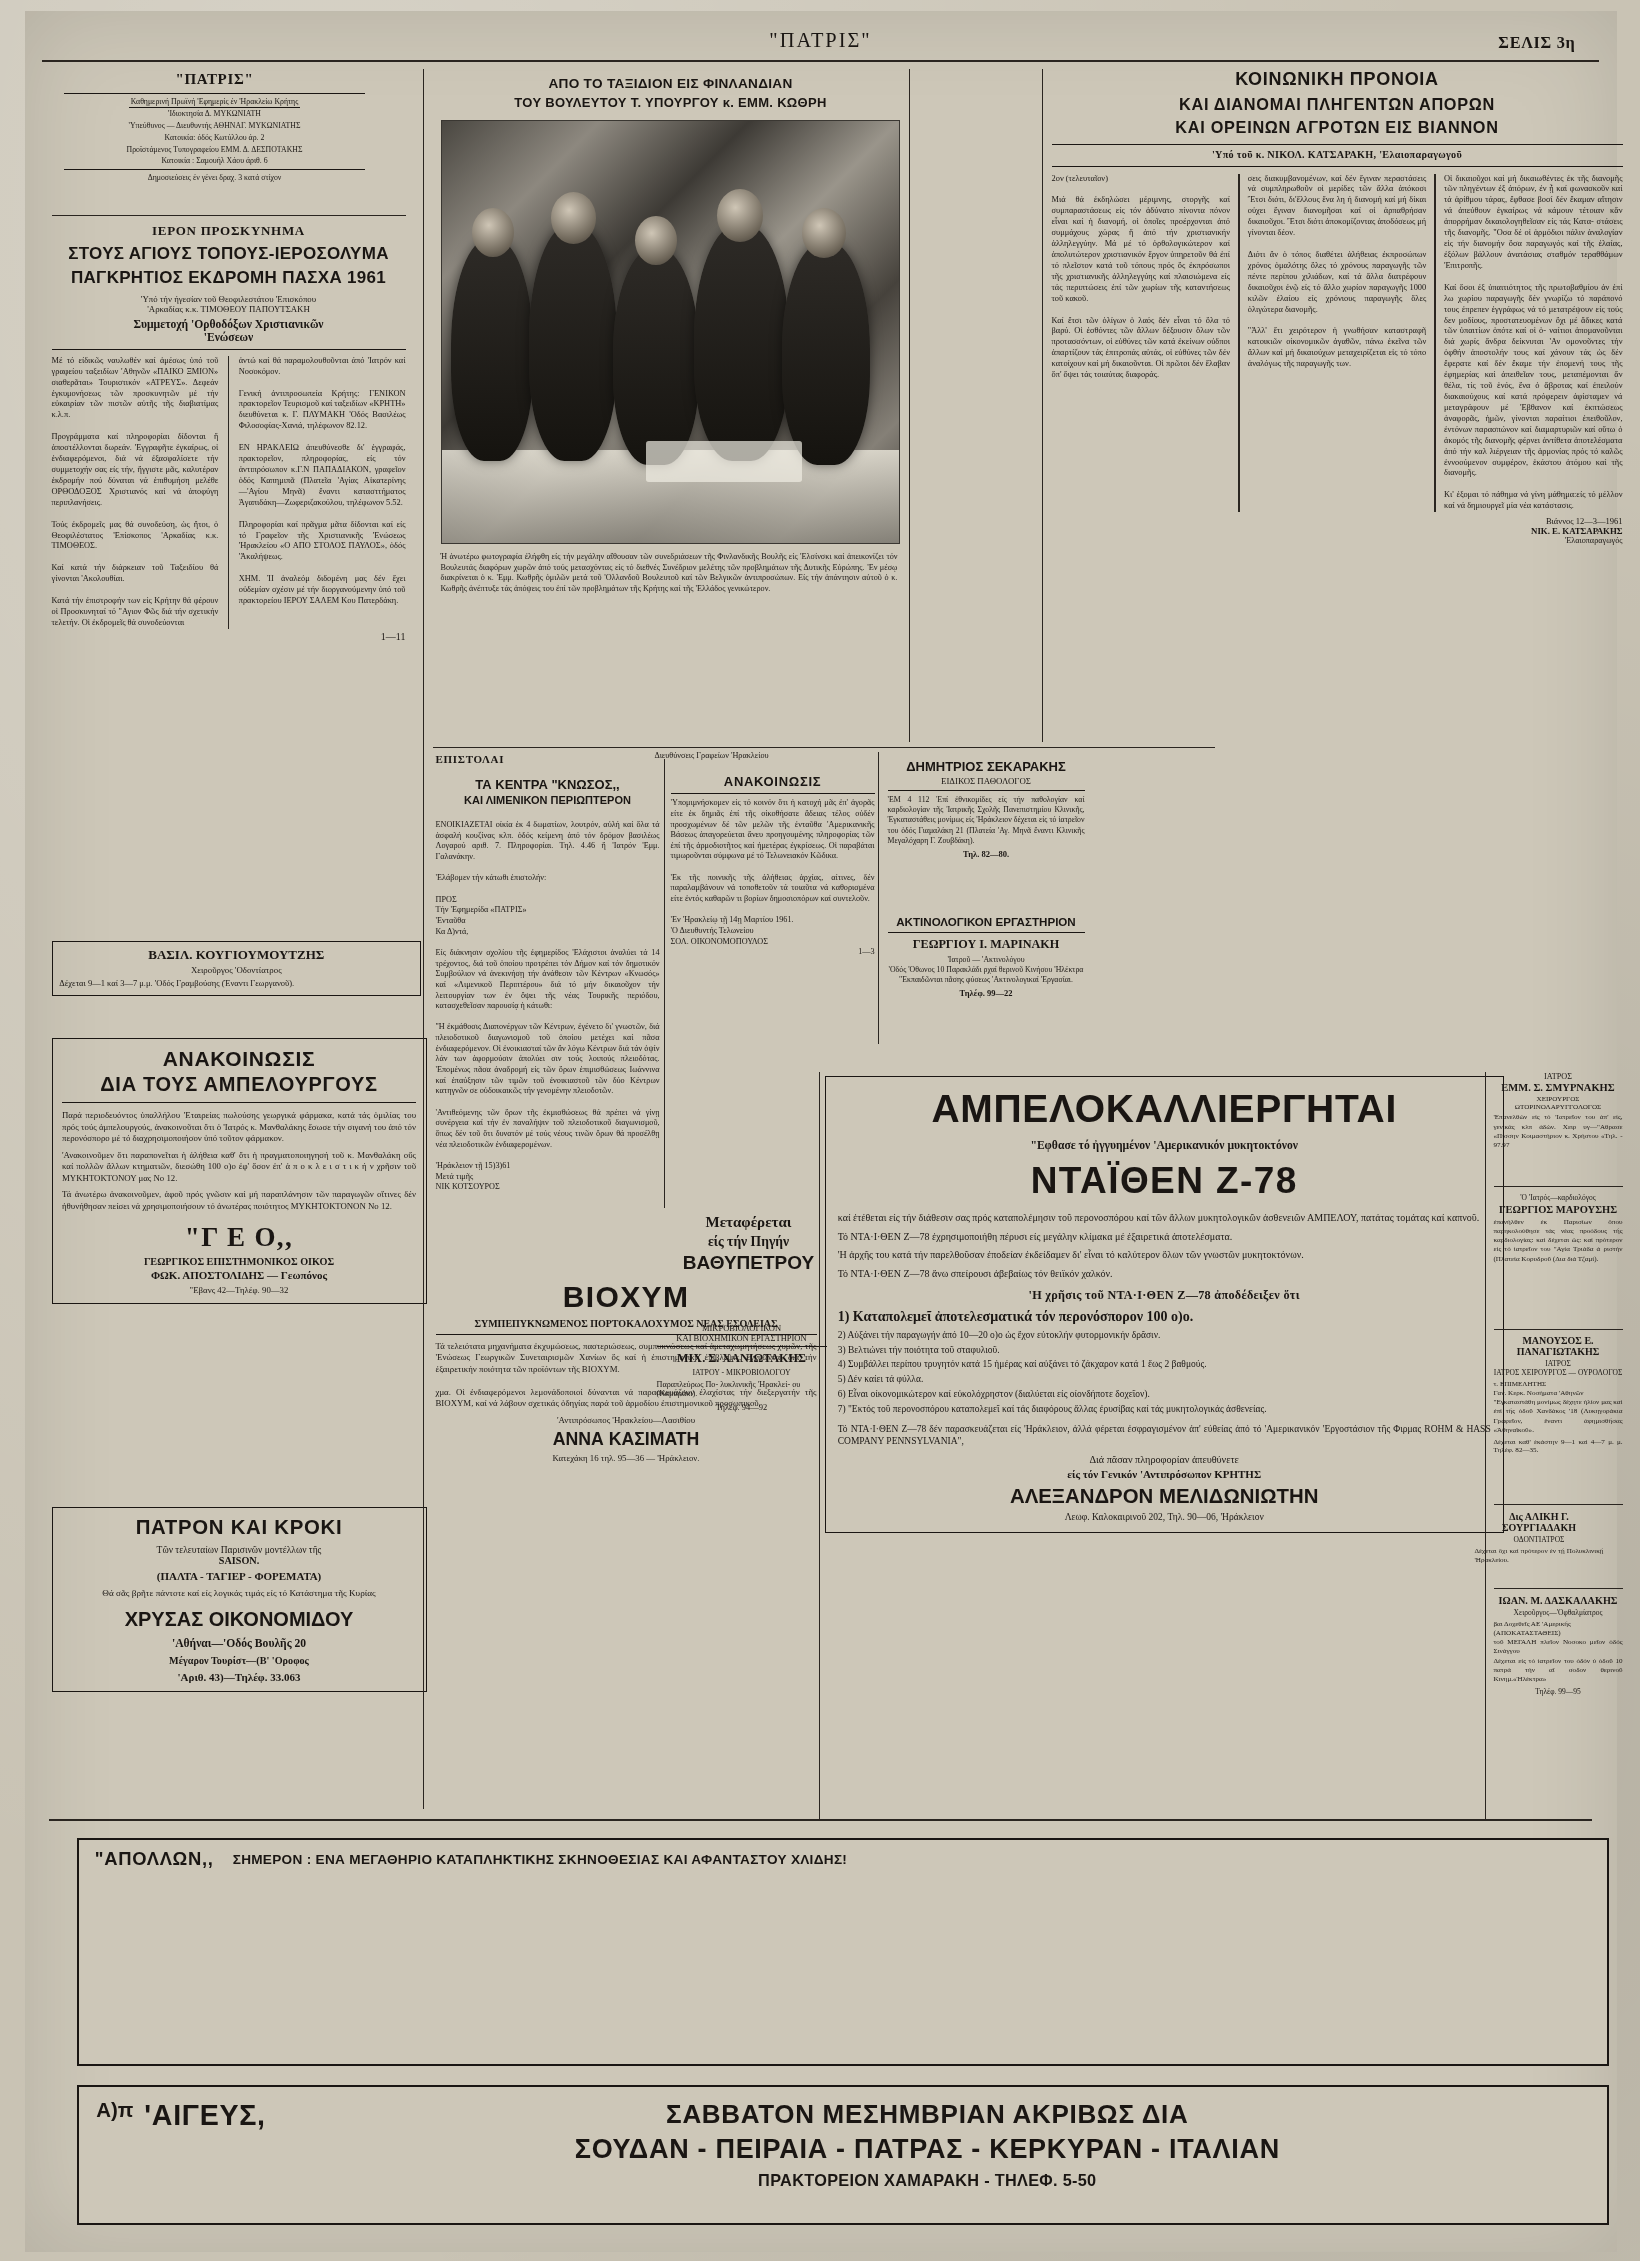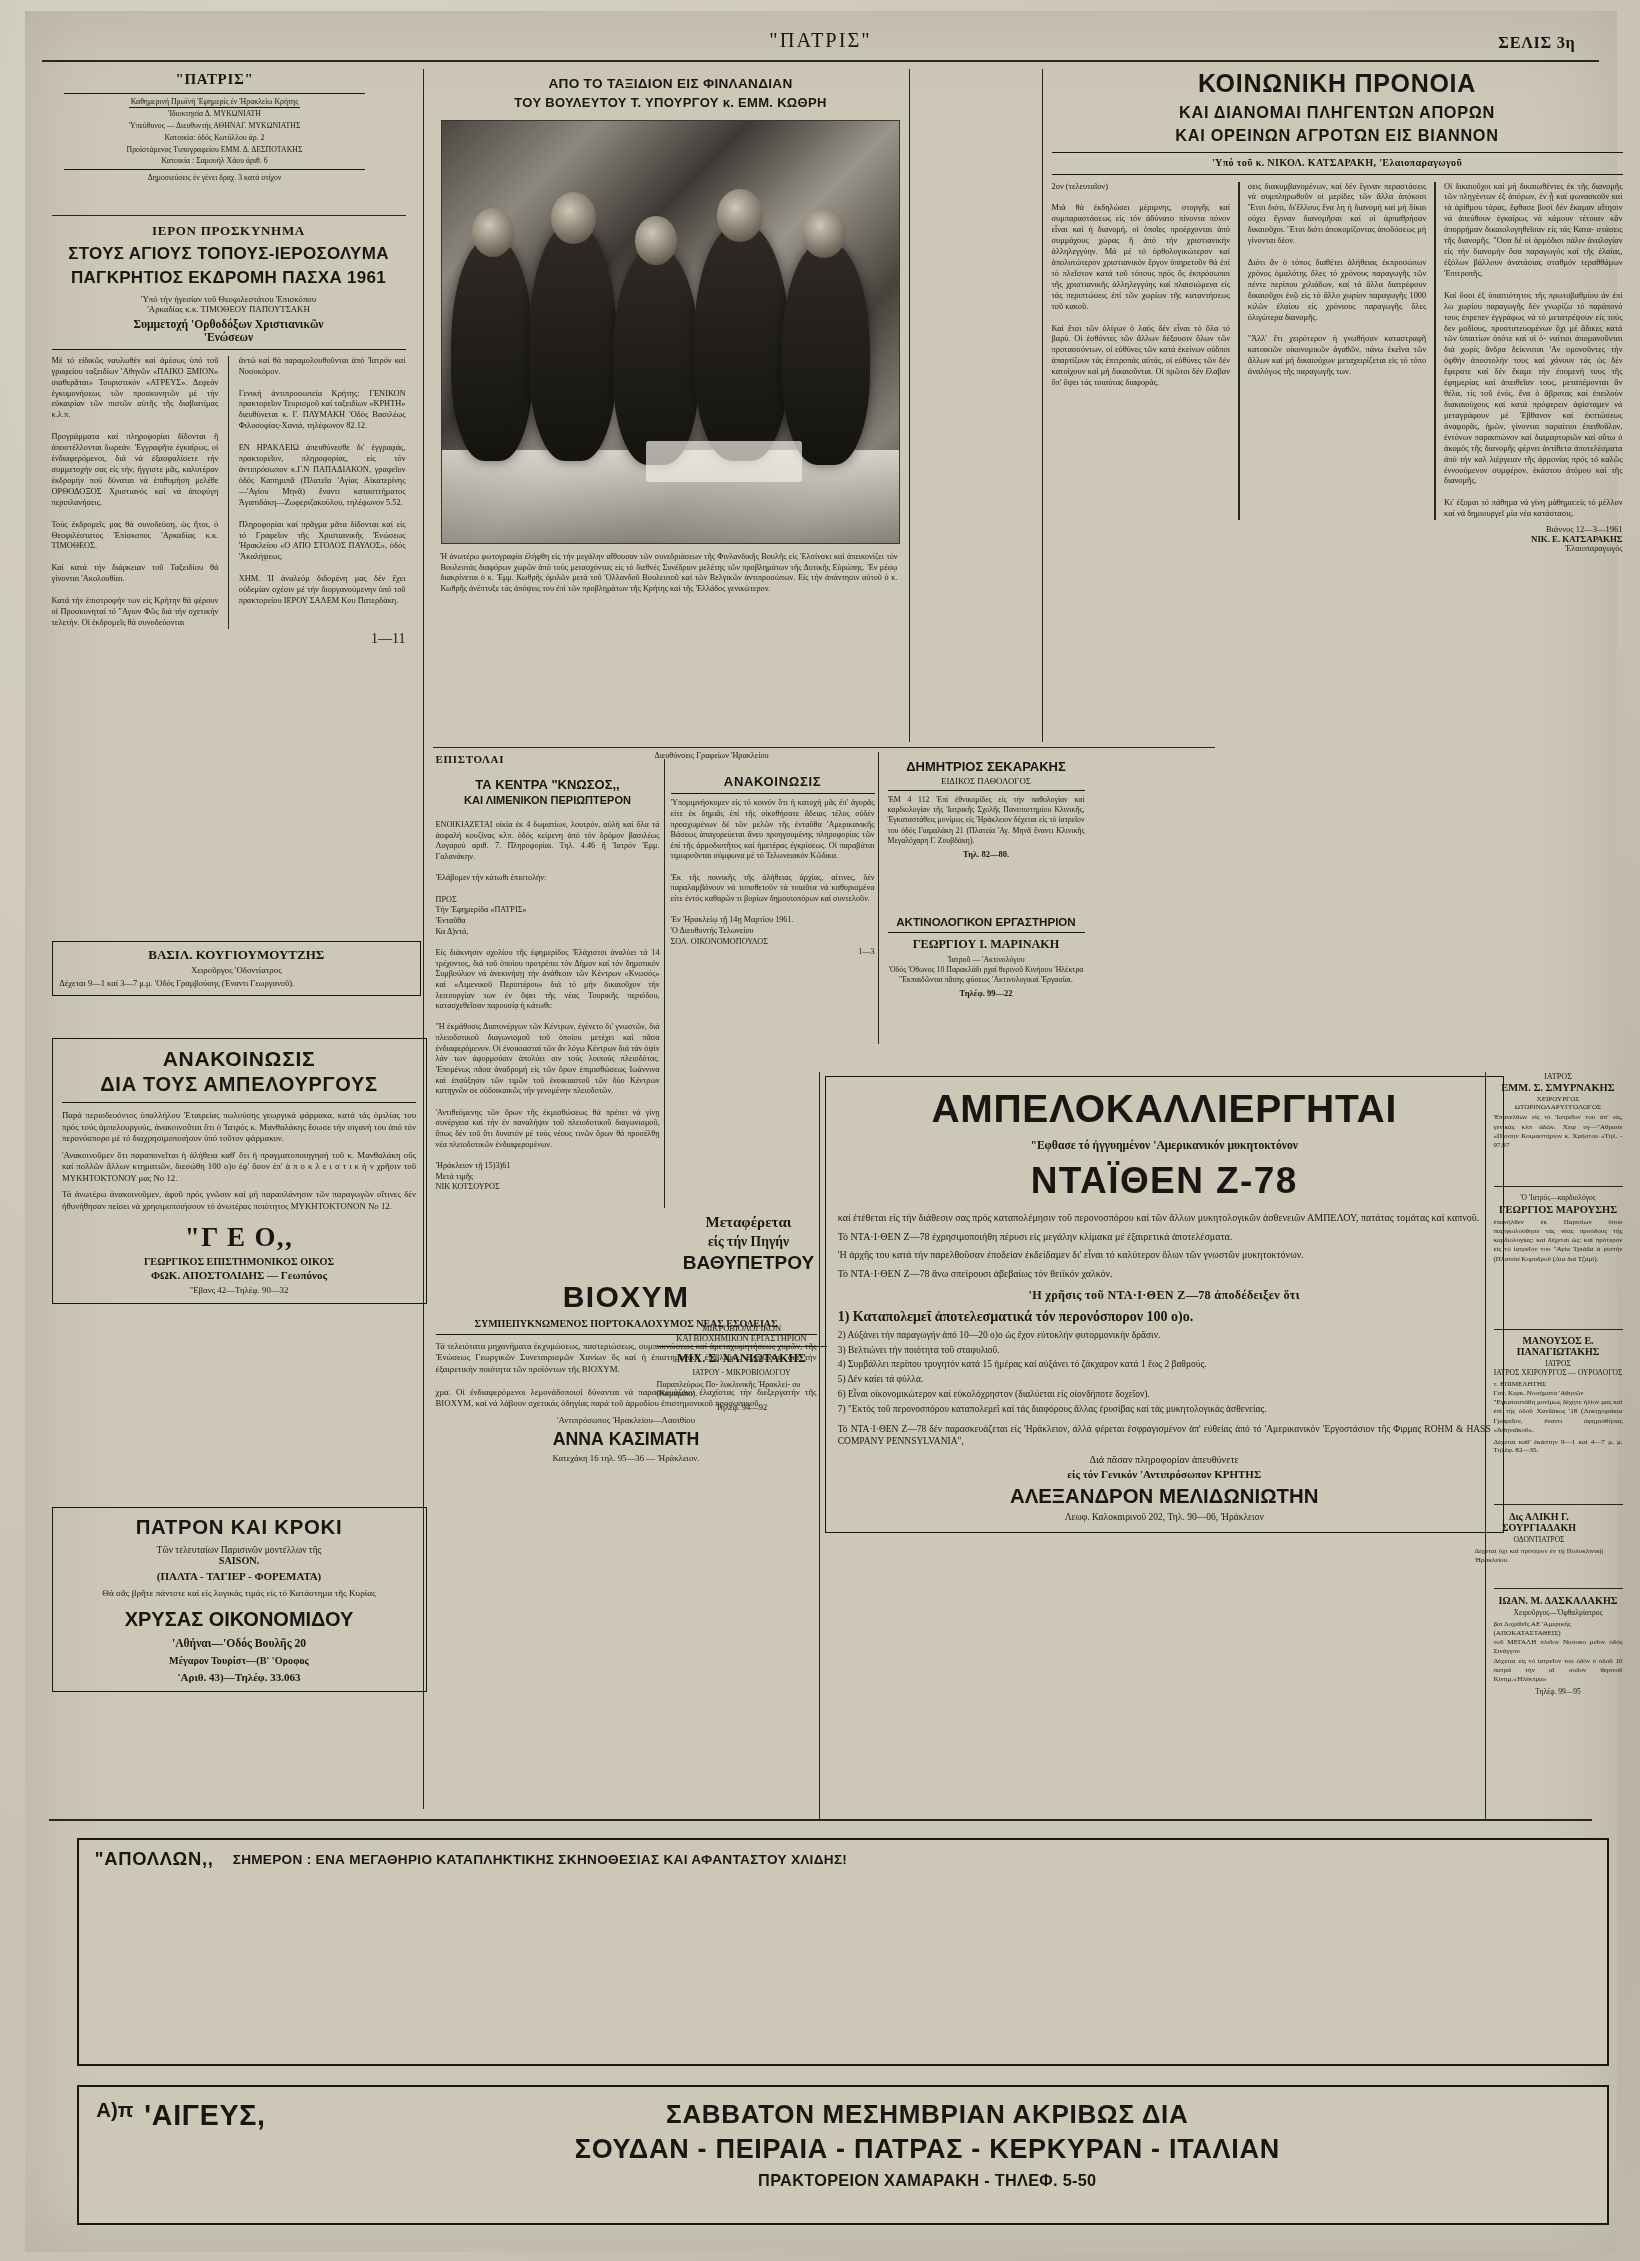--- a/index.html
+++ b/index.html
@@ -125,21 +125,21 @@
         <div style="flex:1;white-space:pre-line;" class="col-text">ἀντώ καί θά παραμολουθοῦνται άπό 'Ιατρόν καί Νοσοκόμον.
 
 Γενική ἀντιπροσωπεία Κρήτης: ΓΕΝΙΚΟΝ πρακτορεῖον Τευρισμοῦ καί ταξειδίων «ΚΡΗΤΗ» διευθύνεται κ. Γ. ΠΛΥΜΑΚΗ 'Οδός Βασιλέως Φιλοσοφίας-Χανιά, τηλέφωνον 82.12.
 
 ΕΝ ΗΡΑΚΛΕΙΩ ἀπευθύνεσθε δι' ἐγγραφάς, πρακτορεῖον, πληροφορίας, είς τόν ἀντιπρόσωπον κ.Γ.Ν ΠΑΠΑΔΙΑΚΟΝ, γραφεῖον ὁδός Καπημιπᾶ (Πλατεῖα 'Αγίας Αἰκατερίνης—'Αγίου  Μηνᾶ) ἔναντι κατασττήματος Ἀγαπιδάκη—Ζωφεριζακούλου, τηλέφωνον 5.52.
 
 Πληροφορίαι καί πρᾶγμα  μᾶτα δίδονται καί είς τό Γραφεῖον τῆς Χριστιανικῆς 'Ενώσεως 'Ηρακλείου «Ο ΑΠΟ ΣΤΟΛΟΣ ΠΑΥΛΟΣ», ὁδός 'Ἀκαλήψεως.
 
 ΧΗΜ. ΊΙ ἀναλεόμ διδομένη μας δέν ἔχει οὐδεμίαν σχέσιν μέ τήν διοργανούμενην ὑπό τοῦ πρακτορείου ΙΕΡΟΥ ΣΑΛΕΜ Κου Πατερδάκη.</div>
       </div>
-      <div style="text-align:right;font-size:14px;margin-top:2.7px;">1—11</div>
+      <div style="text-align:right;font-size:10px;margin-top:2.7px;">1—11</div>
     </div>
 
     <div class="blk box" style="left:27px;top:930px;width:354px;padding:5.4px 6.8px;">
       <div class="ctr bold" style="font-size:13px;">ΒΑΣΙΛ. ΚΟΥΓΙΟΥΜΟΥΤΖΗΣ</div>
       <div class="ctr" style="font-size:8.8px;margin-top:2px;">Χειροῦργος  'Οδοντίατρος</div>
       <div style="font-size:8.5px;margin-top:2.7px;line-height:1.3;">Δέχεται 9—1 καί 3—7 μ.μ. 'Οδός Γραμβούσης  (Έναντι Γεωργανοῦ).</div>
     </div>
 
     <div class="blk box" style="left:27px;top:1027px;width:354px;padding:8.2px 9.5px;">
       <div class="ctr bold sans" style="font-size:21px;letter-spacing:0.7px;">ΑΝΑΚΟΙΝΩΣΙΣ</div>
@@ -182,21 +182,21 @@
       <div class="fig" style="left:252px;top:102px;width:95px;height:238px;"></div>
       <div class="head" style="left:275px;top:68px;width:46px;height:53px;"></div>
       <div class="fig" style="left:340px;top:120px;width:88px;height:224px;"></div>
       <div class="head" style="left:360px;top:87px;width:44px;height:50px;"></div>
       <div style="position:absolute;left:204px;top:320px;width:156px;height:41px;background:rgba(240,236,226,.7);border-radius:2.7px;"></div>
     </div>
 
     <div class="blk col-text" style="left:416px;top:541px;width:457px;font-size:8.2px;text-align:justify;">Ή ἀνωτέρω φωτογραφία ἐλήφθη είς τήν μεγάλην αἴθουσαν τῶν συνεδριάσεων τῆς Φινλανδικῆς Βουλῆς είς 'Ελσίνσκι καί ἀπεικονίζει τόν Βουλευτάς διαφόρων χωρῶν ἀπό τούς μετασχόντας είς τό διεθνές Συνέδριον μελέτης τῶν προβλημάτων τῆς Δυτικῆς Εὐρώπης. 'Εν μέσῳ διακρίνεται ὁ κ. 'Εμμ. Κωθρῆς ὁμιλῶν μετά τοῦ 'Ολλανδοῦ Βουλευτοῦ καί τῶν Βελγικῶν ἀντιπροσώπων. Είς τήν ἀπάντησιν αὐτοῦ ὁ κ. Κωθρῆς ἀνέπτυξε τάς ἀπόψεις του ἐπί τῶν προβλημάτων τῆς Κρήτης καί τῆς 'Ελλάδος γενικώτερον.</div>
 
     <div class="blk" style="left:1027px;top:58px;width:571px;">
-      <div class="bold sans ctr" style="font-size:25px;letter-spacing:0.7px;">ΚΟΙΝΩΝΙΚΗ ΠΡΟΝΟΙΑ</div>
+      <div class="bold sans ctr" style="font-size:18px;letter-spacing:0.7px;">ΚΟΙΝΩΝΙΚΗ ΠΡΟΝΟΙΑ</div>
       <div class="bold sans ctr" style="font-size:16.3px;letter-spacing:0.7px;margin-top:5.4px;">ΚΑΙ   ΔΙΑΝΟΜΑΙ  ΠΛΗΓΕΝΤΩΝ  ΑΠΟΡΩΝ</div>
       <div class="bold sans ctr" style="font-size:16.3px;letter-spacing:0.7px;margin-top:4.1px;">ΚΑΙ  ΟΡΕΙΝΩΝ   ΑΓΡΟΤΩΝ   ΕΙΣ  ΒΙΑΝΝΟΝ</div>
       <div class="hr-thin" style="margin:6.8px 0 4.1px 0;"></div>
       <div class="ctr bold" style="font-size:10.2px;letter-spacing:0.3px;">'Υπό τοῦ κ. ΝΙΚΟΛ. ΚΑΤΣΑΡΑΚΗ, 'Ελαιοπαραγωγοῦ</div>
       <div class="hr-thin" style="margin:5.4px 0 6.8px 0;"></div>
       <div style="display:flex;gap:8.2px;">
         <div style="flex:1;white-space:pre-line;" class="col-text">2ον  (τελευταῖον)
 
 Μιά θά ἐκδηλώσει μέριμνης, στοργῆς καί συμπαραστάσεως είς τόν ἀδύνατο πίνοντα πόνον εἶναι καί ἡ διανομή, οἱ ὁποῖες προέρχονται ἀπό συμμάχους χώρας ἤ ἀπό τήν χριστιανικήν ἀλληλεγγύην. Μά μέ τό ὀρθολογικώτερον καί ἀπολυτώτερον χριστιανικόν ἔργον ὑπηρετοῦν θά ἐπί τό πλεῖστον κατά τοῦ τόπους πρός ὅς ἐκπρόσωποι τῆς χριστιανικῆς ἀλληλεγγύης καί πλαισιώμενα είς τάς περιπτώσεις ἐπί τῶν χωρίων τῆς καταντήσεως τοῦ κακοῦ.
 

